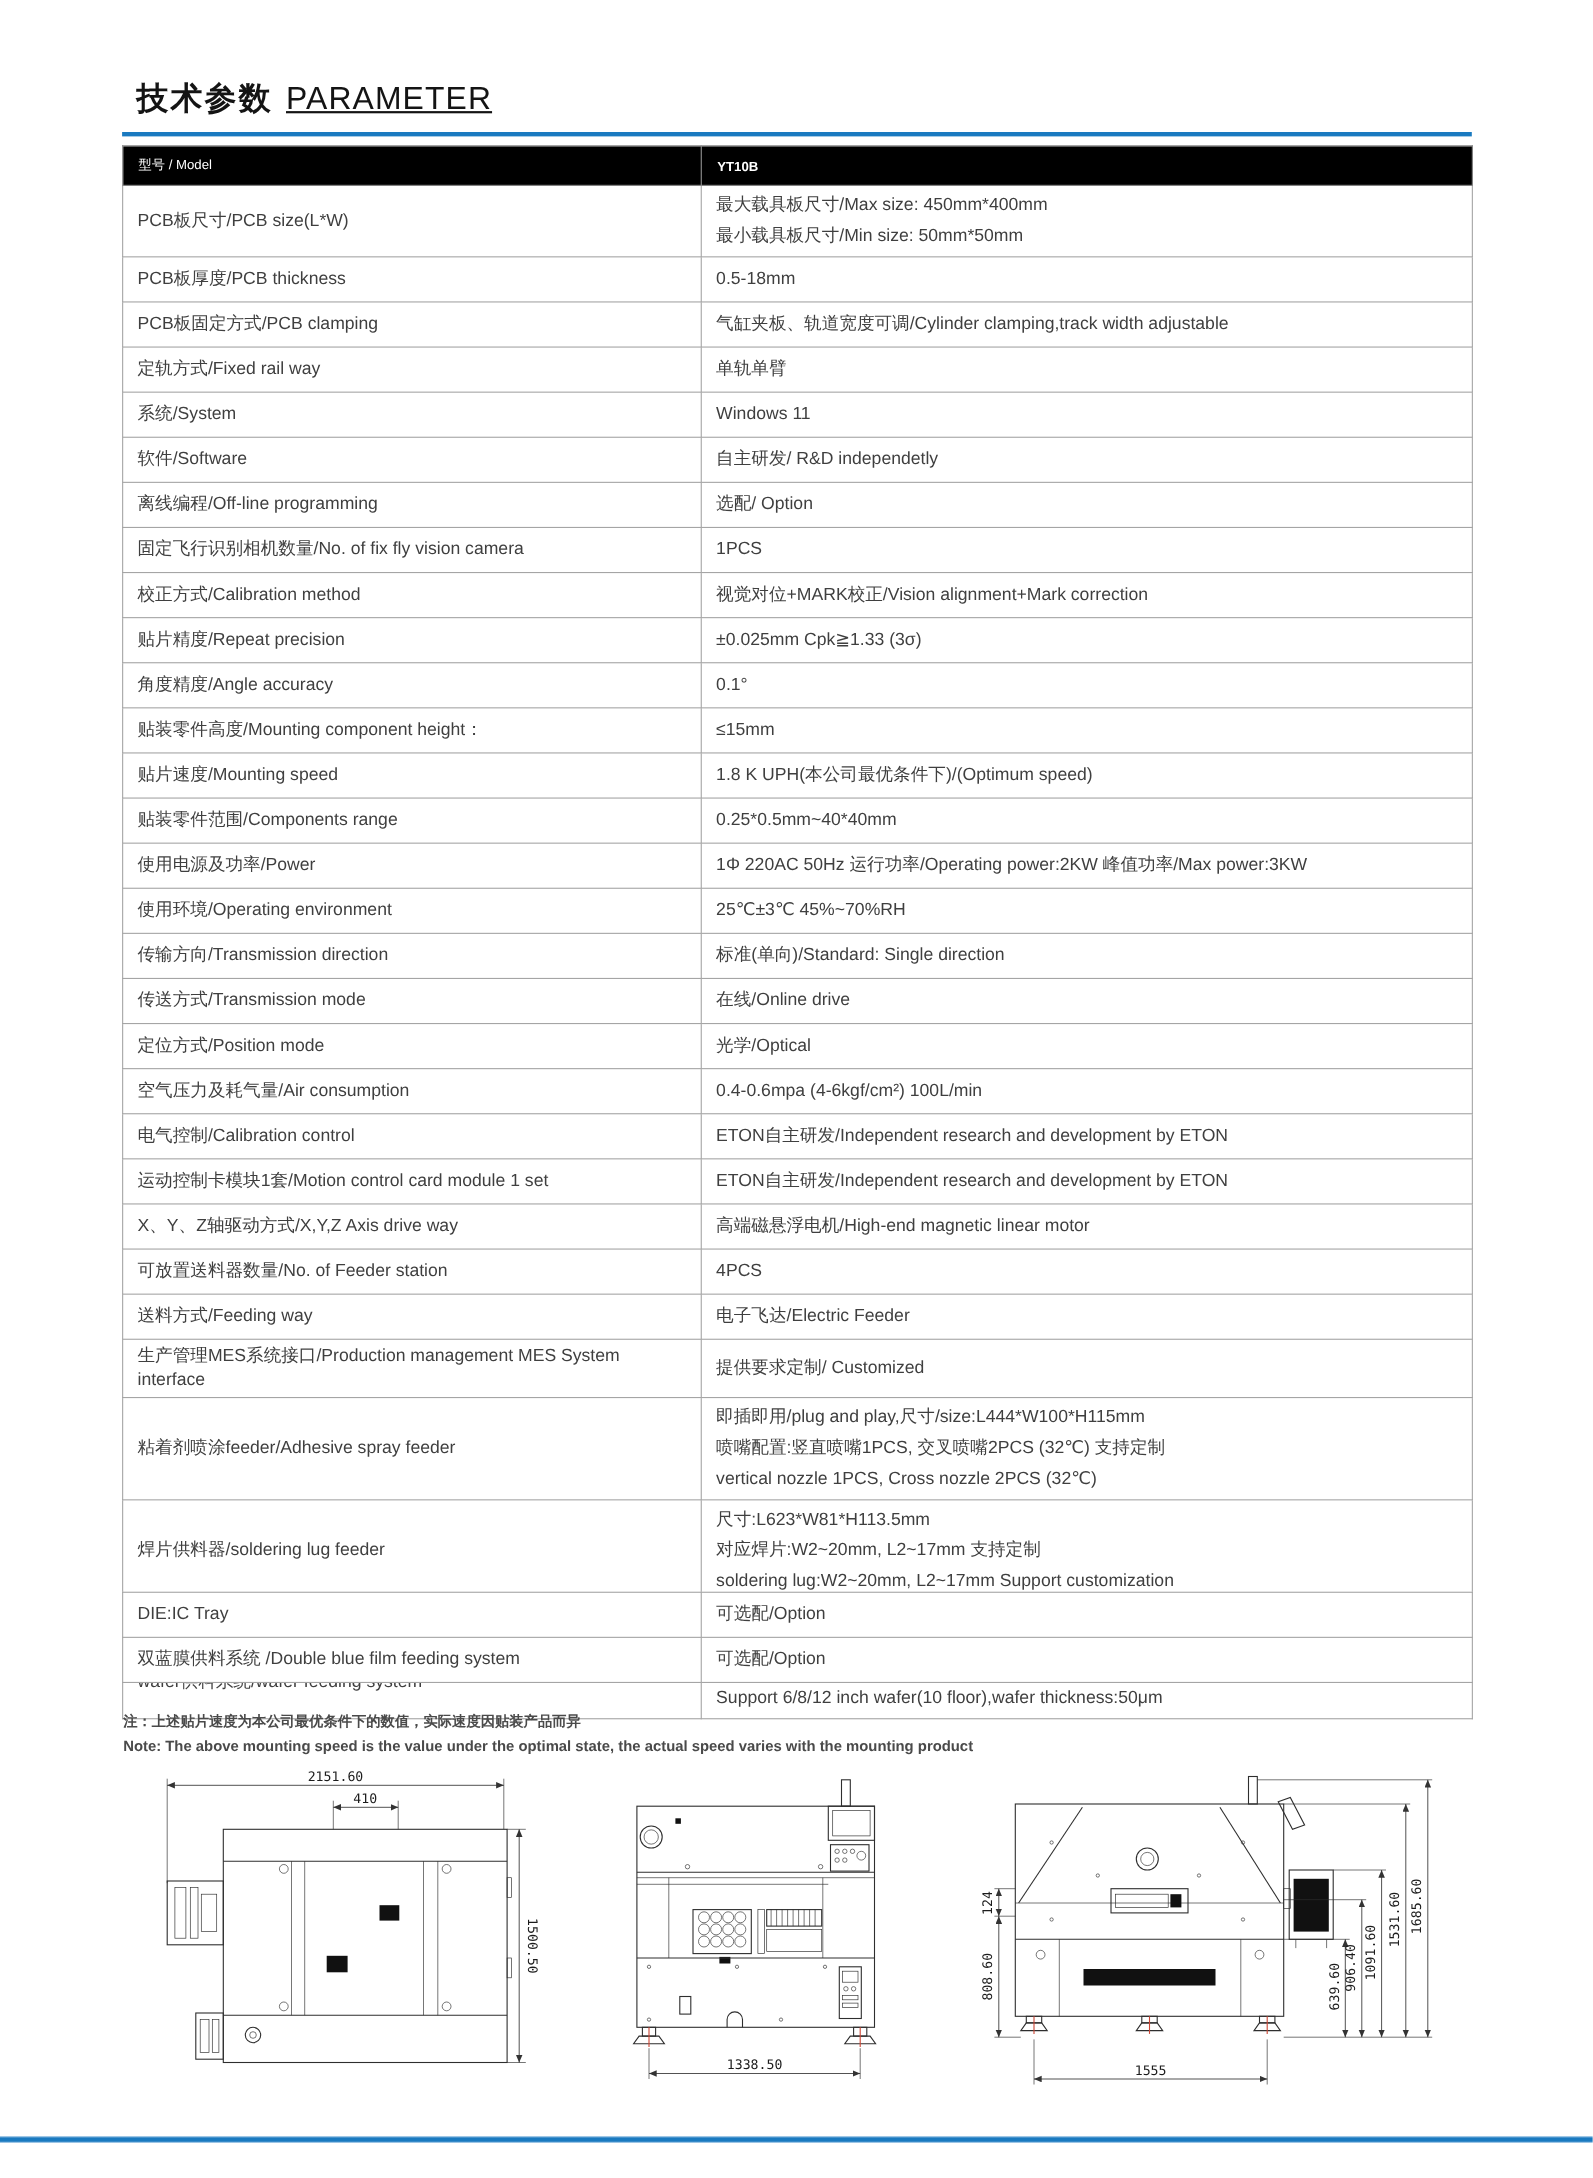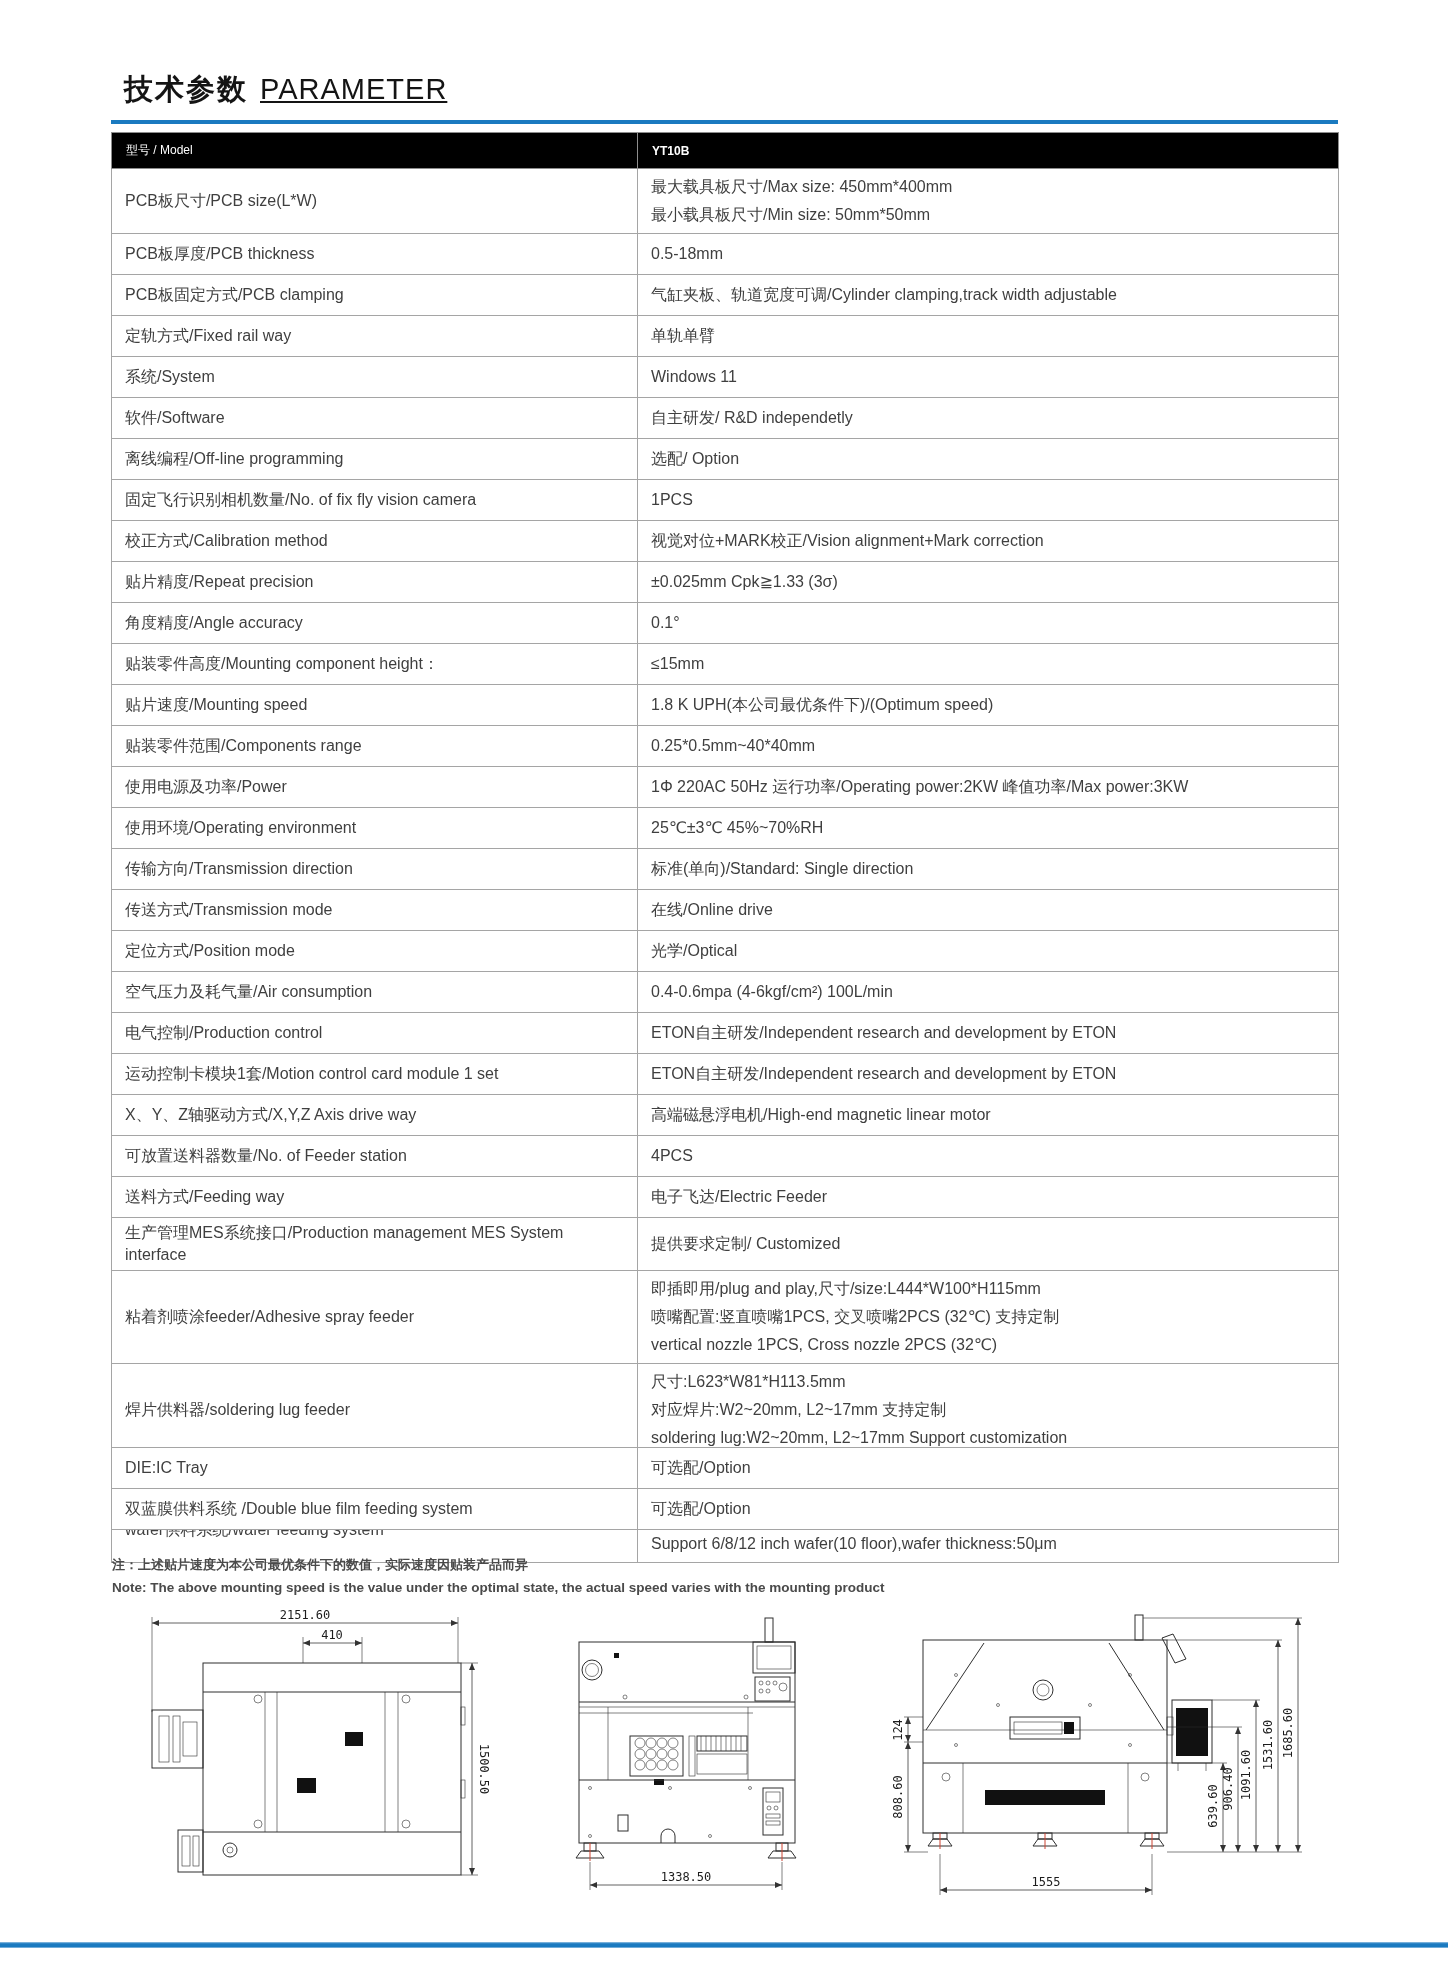--- a/index.html
+++ b/index.html
@@ -143,21 +143,21 @@
           </tr>
           <tr>
             <td class="lbl">定位方式/Position mode</td>
             <td class="val">光学/Optical</td>
           </tr>
           <tr>
             <td class="lbl">空气压力及耗气量/Air consumption</td>
             <td class="val">0.4-0.6mpa (4-6kgf/cm²) 100L/min</td>
           </tr>
           <tr>
-            <td class="lbl">电气控制/Production control</td>
+            <td class="lbl">电气控制/Calibration control</td>
             <td class="val">ETON自主研发/Independent research and development by ETON</td>
           </tr>
           <tr>
             <td class="lbl">运动控制卡模块1套/Motion control card module 1 set</td>
             <td class="val">ETON自主研发/Independent research and development by ETON</td>
           </tr>
           <tr>
             <td class="lbl">X、Y、Z轴驱动方式/X,Y,Z Axis drive way</td>
             <td class="val">高端磁悬浮电机/High-end magnetic linear motor</td>
           </tr>

